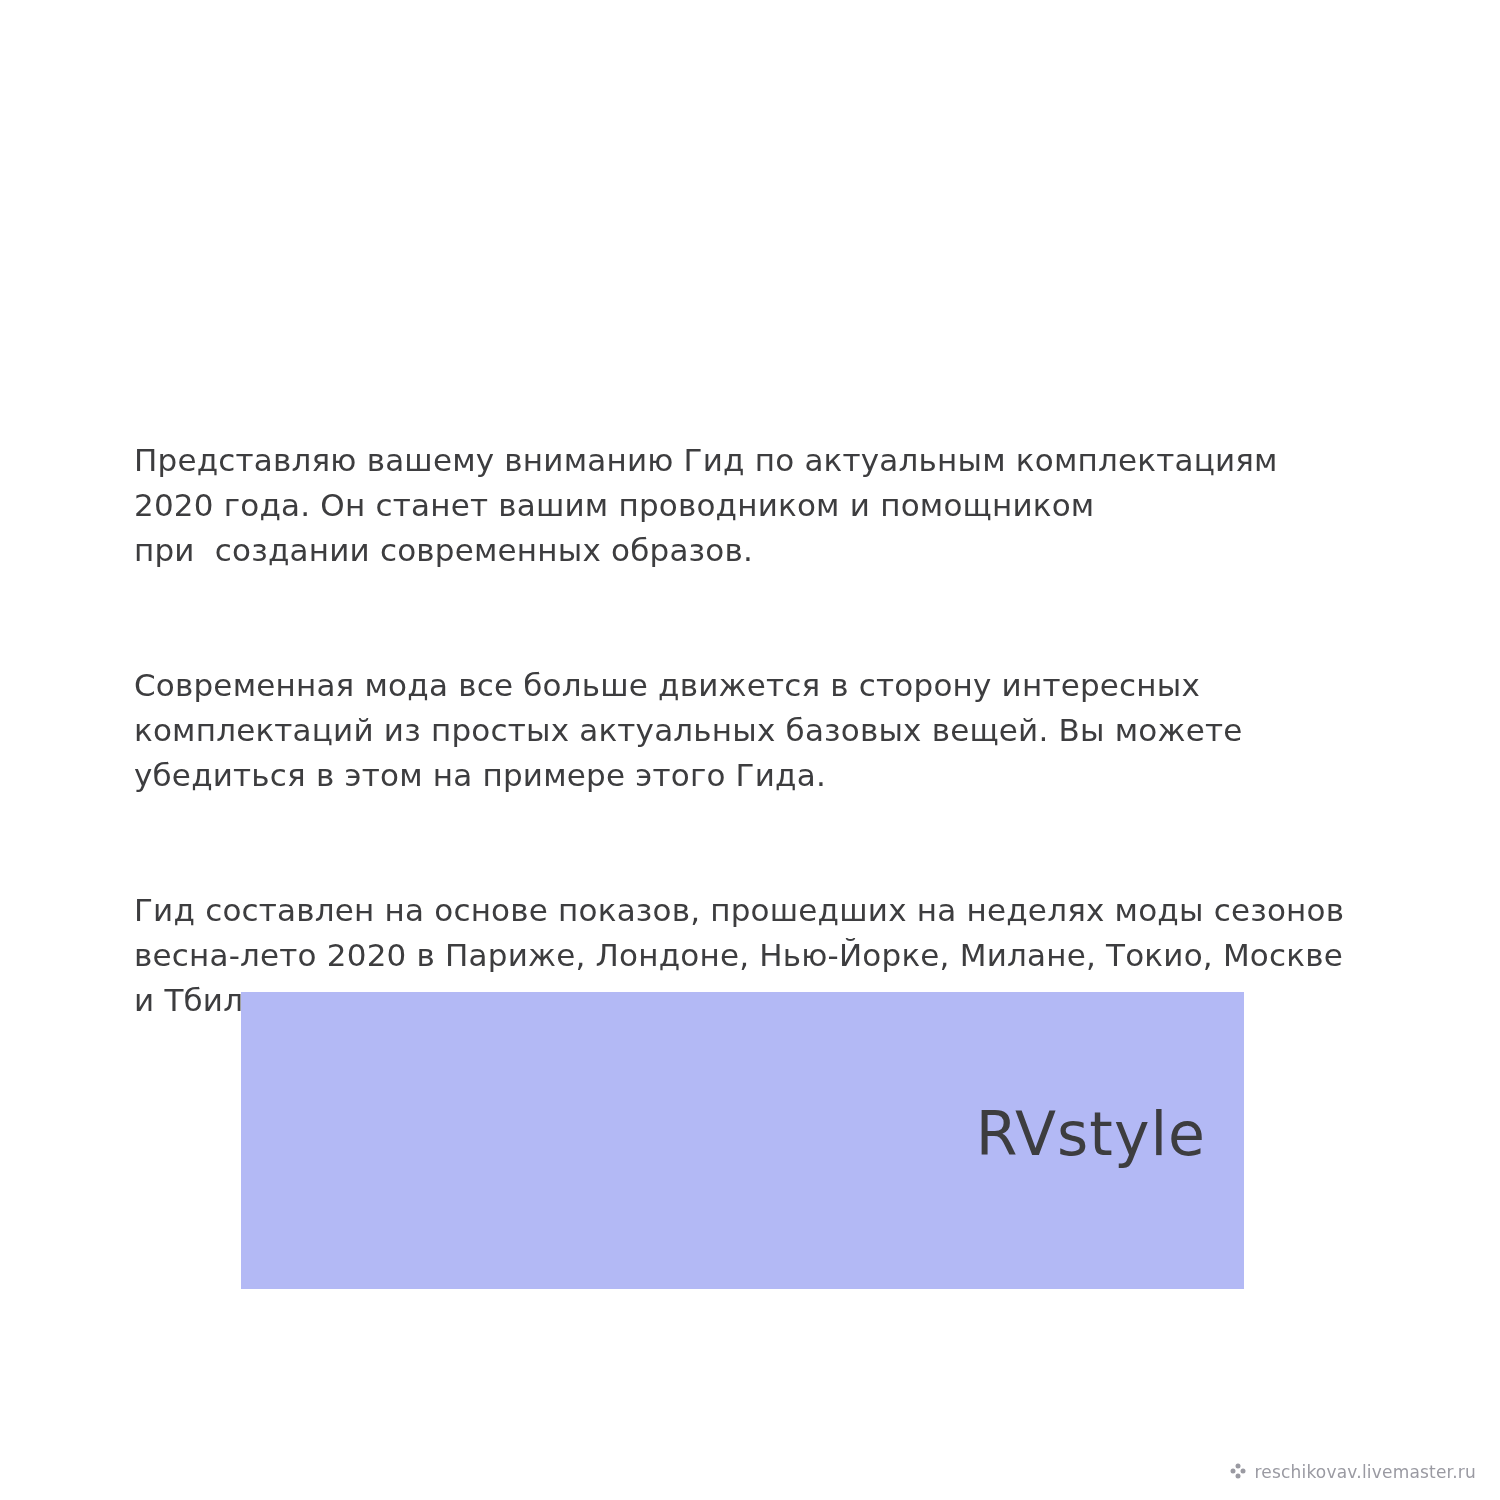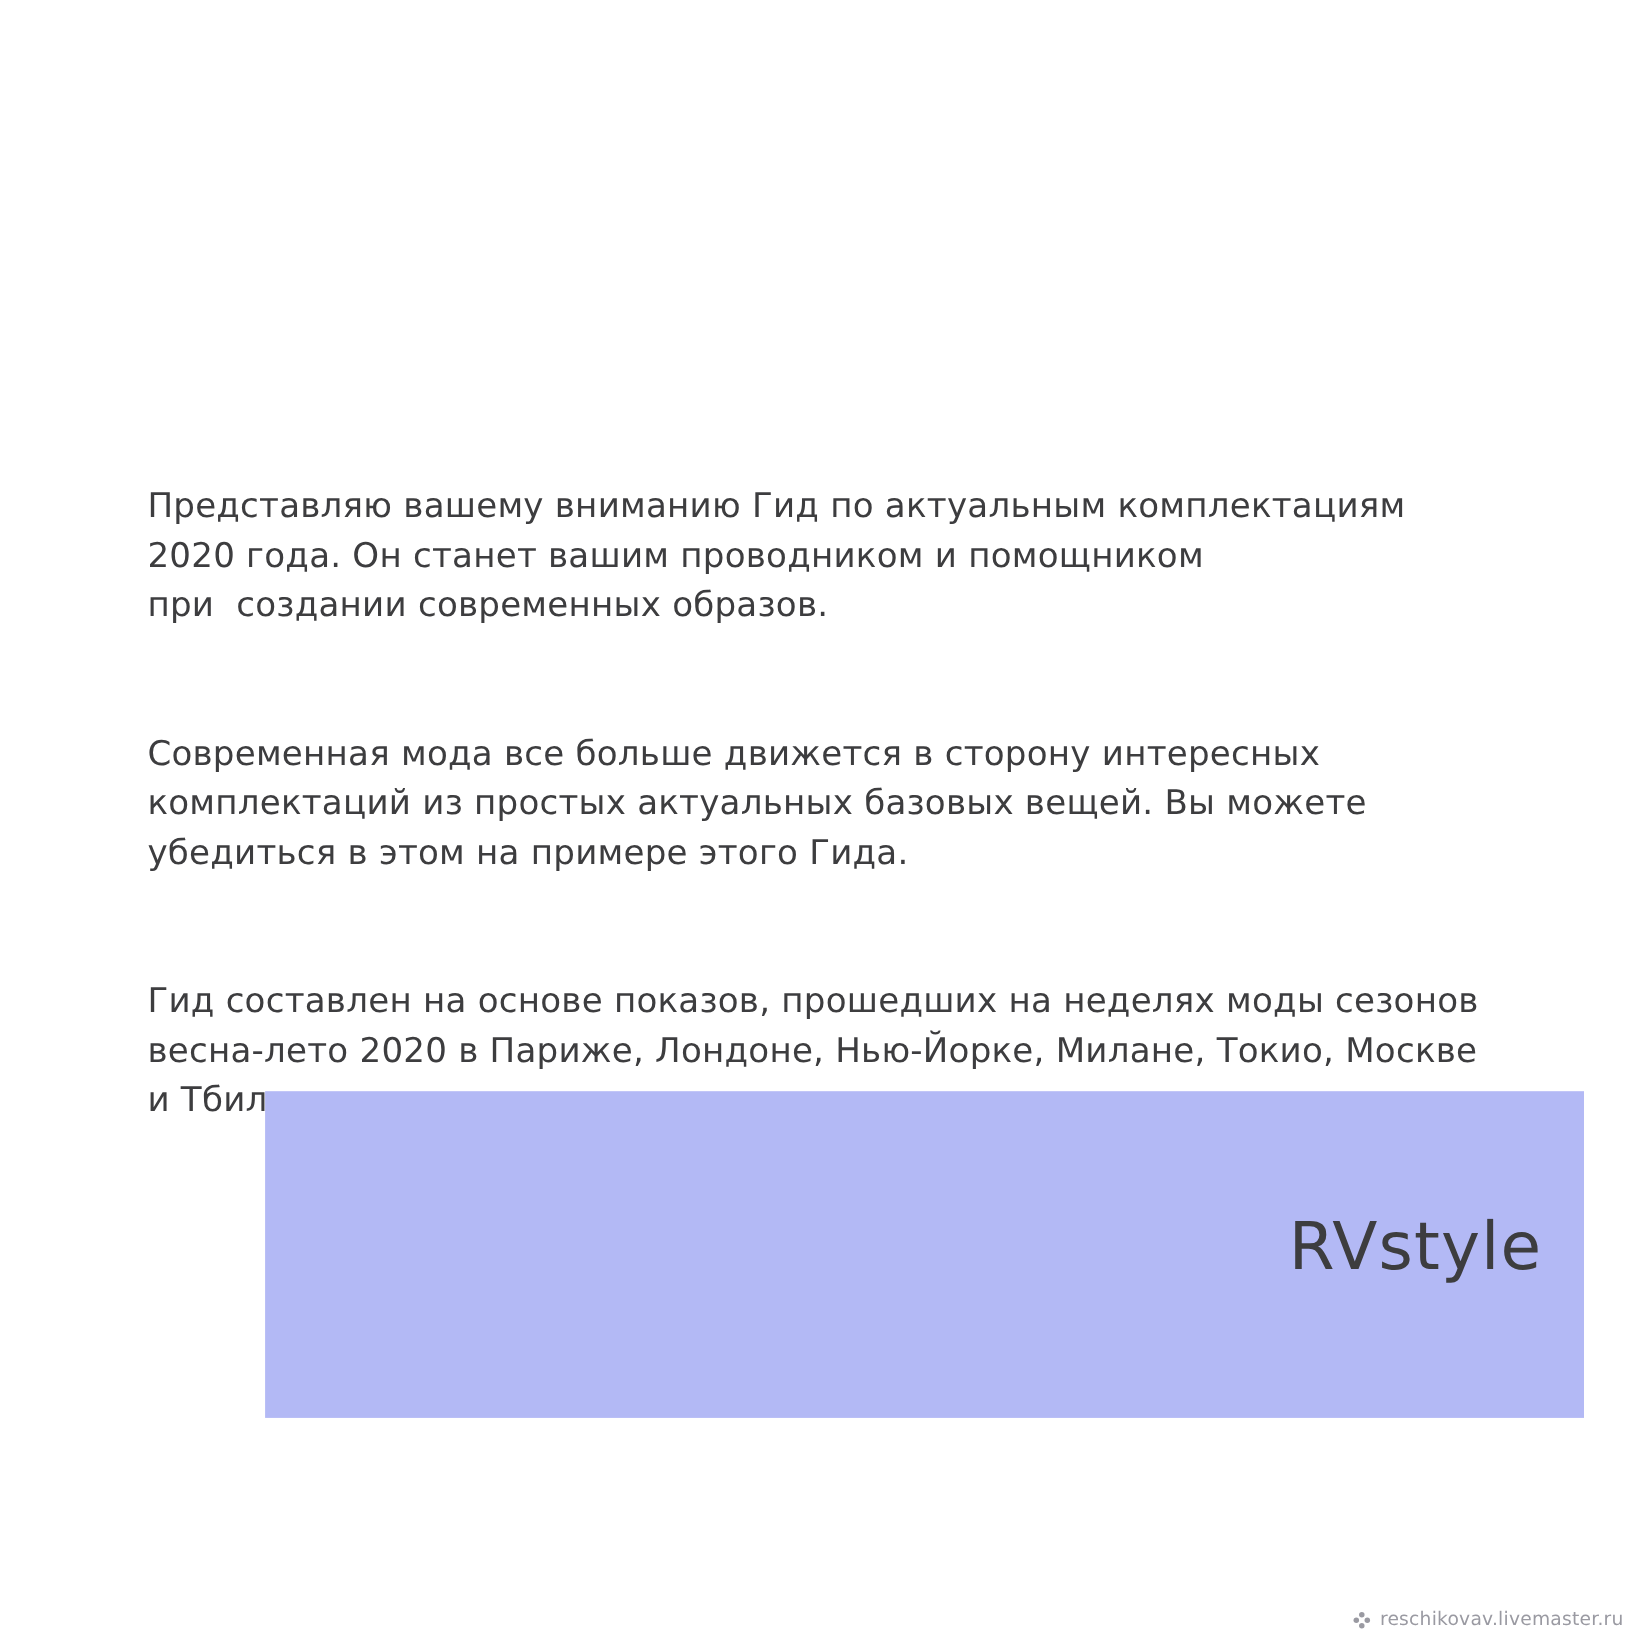--- a/index.html
+++ b/index.html
@@ -35,42 +35,42 @@
   }
 
   .intro-text p {
     margin: 0;
   }
 
   .brand-band {
     position: absolute;
     left: 241px;
     top: 992px;
-    width: 1199px;
+    width: 1003px;
     height: 297px;
     background: #b3b9f5;
   }
 
   .brand-name {
     position: absolute;
     right: 38px;
     top: 112px;
     font-size: 60px;
     line-height: 60px;
     color: #3d3d3f;
     font-weight: 400;
     letter-spacing: 1px;
   }
 
   .watermark {
     position: absolute;
     right: 24px;
     bottom: 18px;
     display: flex;
-    align-items: flex-end;
+    align-items: flex-start;
     gap: 7px;
     color: #9a9aa2;
     font-size: 17px;
     letter-spacing: 0.2px;
   }
 
   .watermark .wm-icon {
     display: inline-block;
     width: 18px;
     height: 18px;

